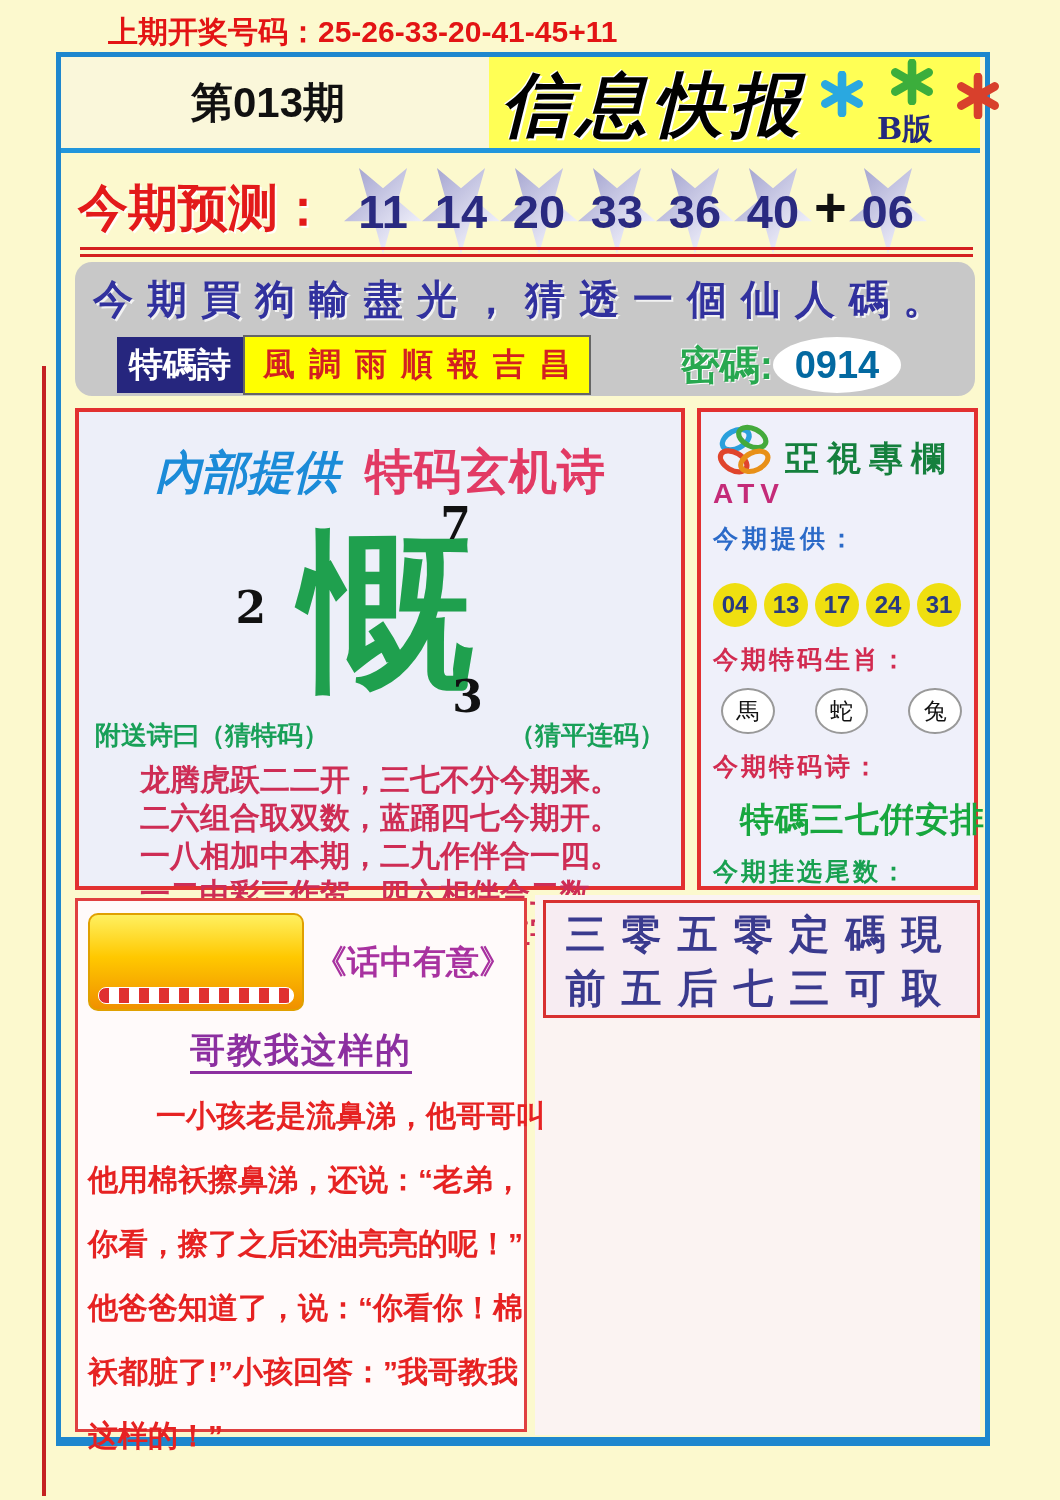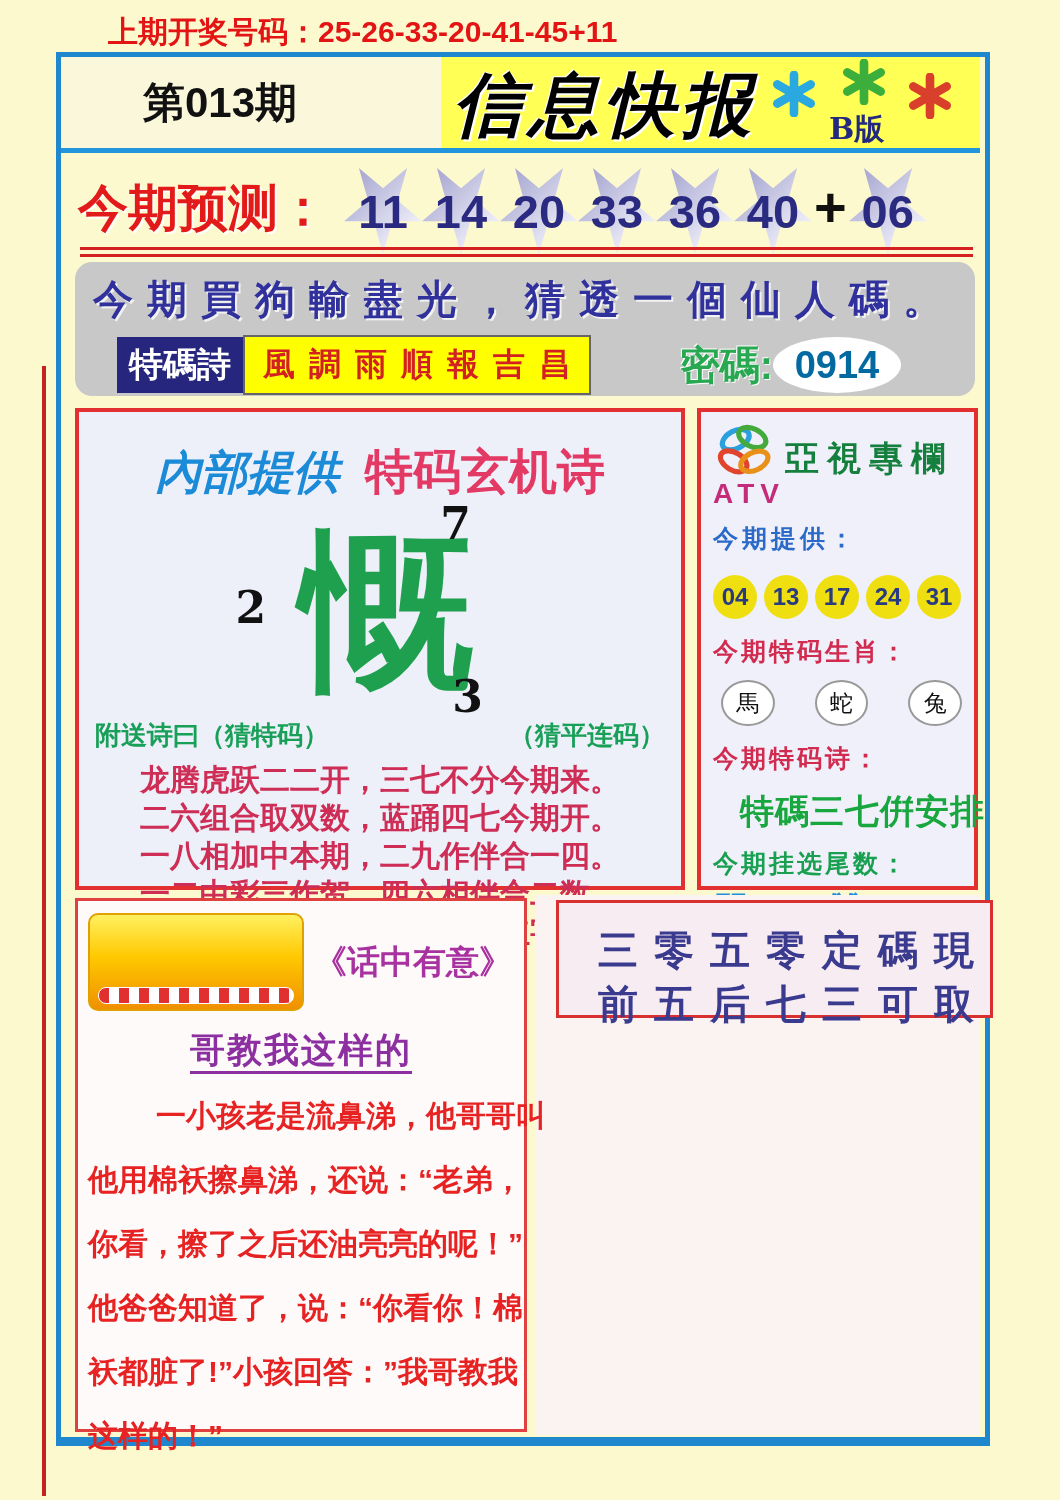--- a/index.html
+++ b/index.html
@@ -7,21 +7,21 @@
   .page{position:relative;width:1060px;height:1500px;background:#FCF9CE;overflow:hidden;}
 
   .top-line{position:absolute;left:108px;top:12px;font-size:30px;font-weight:bold;color:#E31414;white-space:nowrap;}
 
   .left-red-line{position:absolute;left:42px;top:366px;width:4px;height:1130px;background:#C52222;}
 
   .frame{position:absolute;left:56px;top:52px;width:924px;height:1380px;border:5px solid #1E87CE;border-bottom-width:9px;background:transparent;}
 
   
   .header{position:absolute;left:61px;top:57px;width:919px;height:91px;display:flex;}
-  .header-left{width:380px;background:#FAF7DA;display:flex;align-items:center;}
+  .header-left{width:380px;background:#FAF7DA;display:flex;align-items:center;padding-left:48px;}
   .issue{font-size:42px;font-weight:bold;color:#111;margin-left:82px;}
   .header-right{flex:1;background:#FFFF55;position:relative;}
   .masthead{position:absolute;left:12px;top:2px;font-size:70px;font-weight:bold;font-style:italic;color:#000;letter-spacing:6px;text-shadow:2px 2px 0 #fff,-1px -1px 0 #fff;white-space:nowrap;}
   .ast{position:absolute;width:46px;height:46px;}
   .ast-blue{left:330px;top:14px;}
   .ast-green{left:400px;top:2px;}
   .ast-red{left:466px;top:16px;}
   .edition{position:absolute;left:388px;top:52px;font-size:30px;font-weight:bold;color:#23297E;font-family:"DejaVu Serif","Liberation Serif",serif;}
   .header-divider{position:absolute;left:61px;top:148px;width:919px;height:5px;background:#2196DC;}
 
@@ -60,34 +60,34 @@
   .mystic-poem{margin-top:8px;text-align:center;font-size:30px;font-weight:bold;color:#CE2D55;line-height:38px;}
   .mystic-poem div{white-space:nowrap;}
 
   
   .atv-panel{position:absolute;left:697px;top:408px;width:281px;height:482px;border:4px solid #E23030;background:#EFF0FA;box-sizing:border-box;padding:8px 12px;}
   .atv-head{position:relative;height:96px;}
   .atv-logo{position:absolute;left:0;top:2px;width:62px;height:58px;}
   .atv-word{position:absolute;left:0;top:58px;font-size:28px;font-weight:bold;color:#C42B78;letter-spacing:6px;}
   .atv-title{position:absolute;left:72px;top:16px;font-size:34px;font-weight:bold;color:#15803d;letter-spacing:8px;font-family:"DejaVu Serif","Liberation Serif",serif;white-space:nowrap;}
   .lbl-blue{margin-top:6px;font-size:25px;font-weight:bold;color:#2B6AC8;letter-spacing:4px;white-space:nowrap;}
-  .atv-circles{display:flex;gap:7px;margin-top:20px;}
+  .atv-circles{display:flex;gap:7px;margin-top:28px;}
   .atv-circle{width:44px;height:44px;border-radius:50%;background:#EFDF10;display:flex;align-items:center;justify-content:center;font-size:24px;font-weight:bold;color:#283A80;}
   .lbl-red{margin-top:16px;font-size:25px;font-weight:bold;color:#D22B50;letter-spacing:3px;white-space:nowrap;}
   .zodiac-row{display:flex;gap:40px;margin:12px 0 0 8px;}
   .zodiac{width:62px;height:42px;background:#fff;border:2px solid #999;border-radius:50%;display:flex;align-items:center;justify-content:center;font-size:23px;color:#111;font-family:"DejaVu Serif","Liberation Serif",serif;}
   .atv-poem{margin-top:14px;font-size:34px;font-weight:bold;color:#17A73E;letter-spacing:1px;white-space:nowrap;margin-left:27px;}
   .lbl-green{margin-top:12px;font-size:25px;font-weight:bold;color:#18A050;letter-spacing:3px;white-space:nowrap;}
   .atv-tails{margin-top:6px;font-size:37px;font-weight:bold;color:#1F8FDC;white-space:nowrap;}
   .parity-row{margin-top:10px;white-space:nowrap;}
   .parity-val{font-size:29px;font-weight:bold;color:#16A038;margin-left:4px;}
 
   
   .lower-right-bg{position:absolute;left:535px;top:895px;width:445px;height:540px;background:#FBF3F2;}
-  .code-box{position:absolute;left:556px;top:900px;width:437px;height:118px;border:3px solid #D83030;background:#F7ECF2;box-sizing:border-box;text-align:right;font-family:"DejaVu Serif","Liberation Serif",serif;font-size:40px;font-weight:bold;color:#3A3A8E;letter-spacing:16px;line-height:54px;padding-top:20px;white-space:nowrap;}
+  .code-box{position:absolute;left:543px;top:900px;width:437px;height:118px;border:3px solid #D83030;background:#F7ECF2;box-sizing:border-box;text-align:center;font-family:"DejaVu Serif","Liberation Serif",serif;font-size:40px;font-weight:bold;color:#3A3A8E;letter-spacing:16px;line-height:54px;padding-top:4px;white-space:nowrap;}
 
   
   .humor-panel{position:absolute;left:75px;top:898px;width:452px;height:534px;border:3px solid #E04040;background:#FFFAFA;box-sizing:border-box;padding:12px 10px;}
   .humor-head{display:flex;align-items:center;}
   .humor-badge{position:relative;width:212px;height:94px;background:linear-gradient(180deg,#FFF060 0%,#FFC800 45%,#F09000 100%);border:2px solid #E0A000;border-radius:10px;text-align:center;flex:0 0 auto;}
   .badge-text{display:block;margin-top:2px;font-size:54px;font-weight:bold;color:#E42020;letter-spacing:10px;line-height:66px;text-shadow:2px 2px 0 #fff,-2px -2px 0 #fff,2px -2px 0 #fff,-2px 2px 0 #fff;}
   .badge-wave{position:absolute;left:8px;right:8px;bottom:5px;height:15px;border-radius:8px;background:repeating-linear-gradient(90deg,#E03030 0 10px,#ffffff 10px 20px);border:1px solid #fff;}
   .humor-sub{font-size:33px;font-weight:bold;color:#A832A0;margin-left:10px;white-space:nowrap;}
   .humor-title{margin-top:16px;text-align:center;}
   .humor-title span{font-size:35px;font-weight:bold;color:#8C2FA0;border-bottom:3px solid #8C2FA0;padding-bottom:2px;letter-spacing:2px;white-space:nowrap;}

